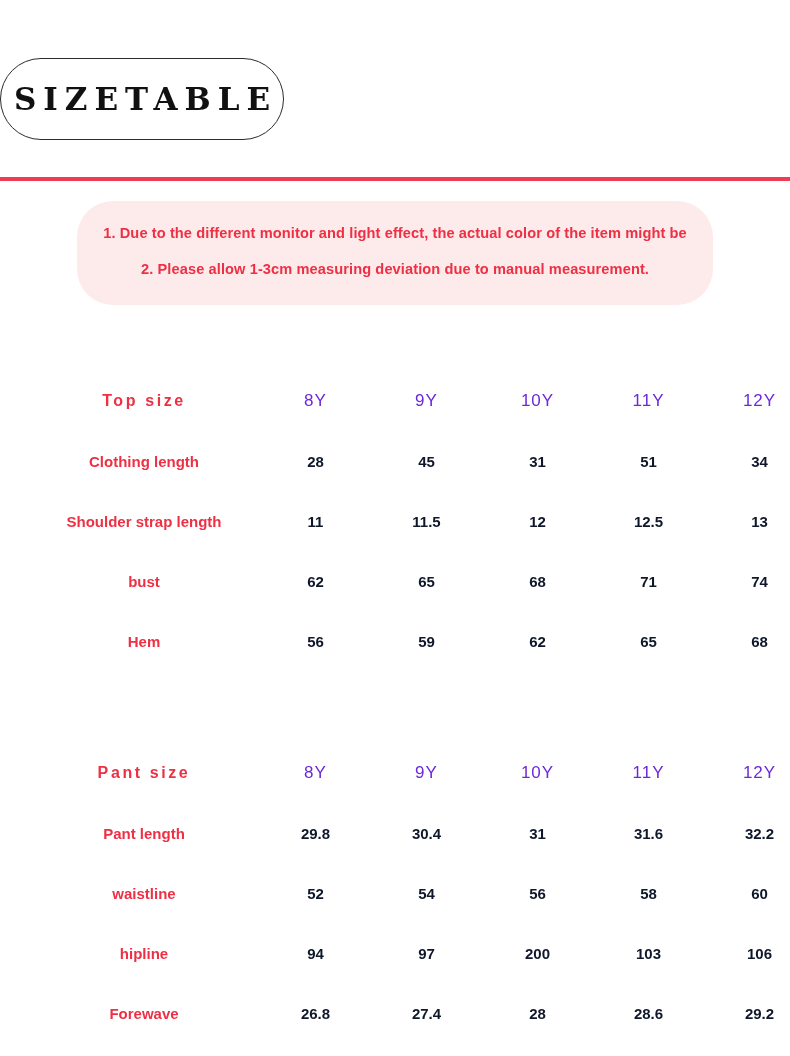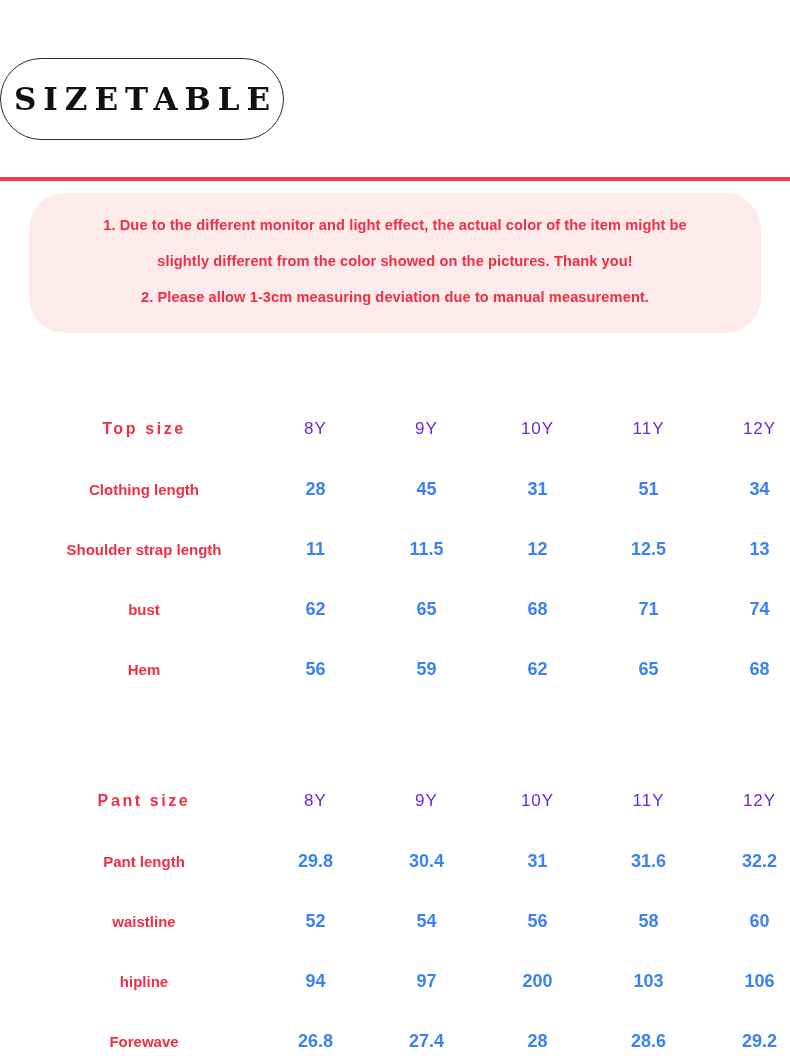--- a/index.html
+++ b/index.html
@@ -48,22 +48,22 @@
   
   .divider {
     margin-top: 37px;
     width: 100%;
     height: 4px;
     background: #ef3b55;
   }
 
   
   .notice {
-    margin: 12px auto 0 auto;
-    width: 732px;
+    margin: 20px auto 0 auto;
+    width: 636px;
     background: #fdeaea;
     border-radius: 36px;
     padding: 14px 24px 18px 24px;
     box-sizing: border-box;
     text-align: center;
   }
   .notice p {
     margin: 0;
     color: #ee2f44;
     font-size: 14.6px;
@@ -106,44 +106,43 @@
     font-size: 17px;
     letter-spacing: 1px;
   }
   .row-label {
     color: #ee2f44;
     font-weight: bold;
     font-size: 15px;
     white-space: nowrap;
   }
   .cell-val {
-    color: #3b82f6;
-    font-weight: bold;
-    font-size: 18px;
+    color: #0f172a;
+    font-weight: bold;
+    font-size: 15px;
   }
 
   col.c-label { width: 232px; }
   col.c-v { width: 111px; }
 </style>
 </head>
 <body>
 
 <div class="page">
 
   <div class="title-wrap">
     <div class="title-pill">
       <span class="title-text">SIZETABLE</span>
     </div>
   </div>
 
   <div class="divider"></div>
 
   <div class="notice">
     <p>1. Due to the different monitor and light effect, the actual color of the item might be</p>
-    <p>slightly different from the color showed on the pictures. Thank you!</p>
     <p>2. Please allow 1-3cm measuring deviation due to manual measurement.</p>
   </div>
 
   <div class="table-block block-top">
     <table class="sizes">
       <colgroup>
         <col class="c-label">
           <col class="c-v">
           <col class="c-v">
           <col class="c-v">

